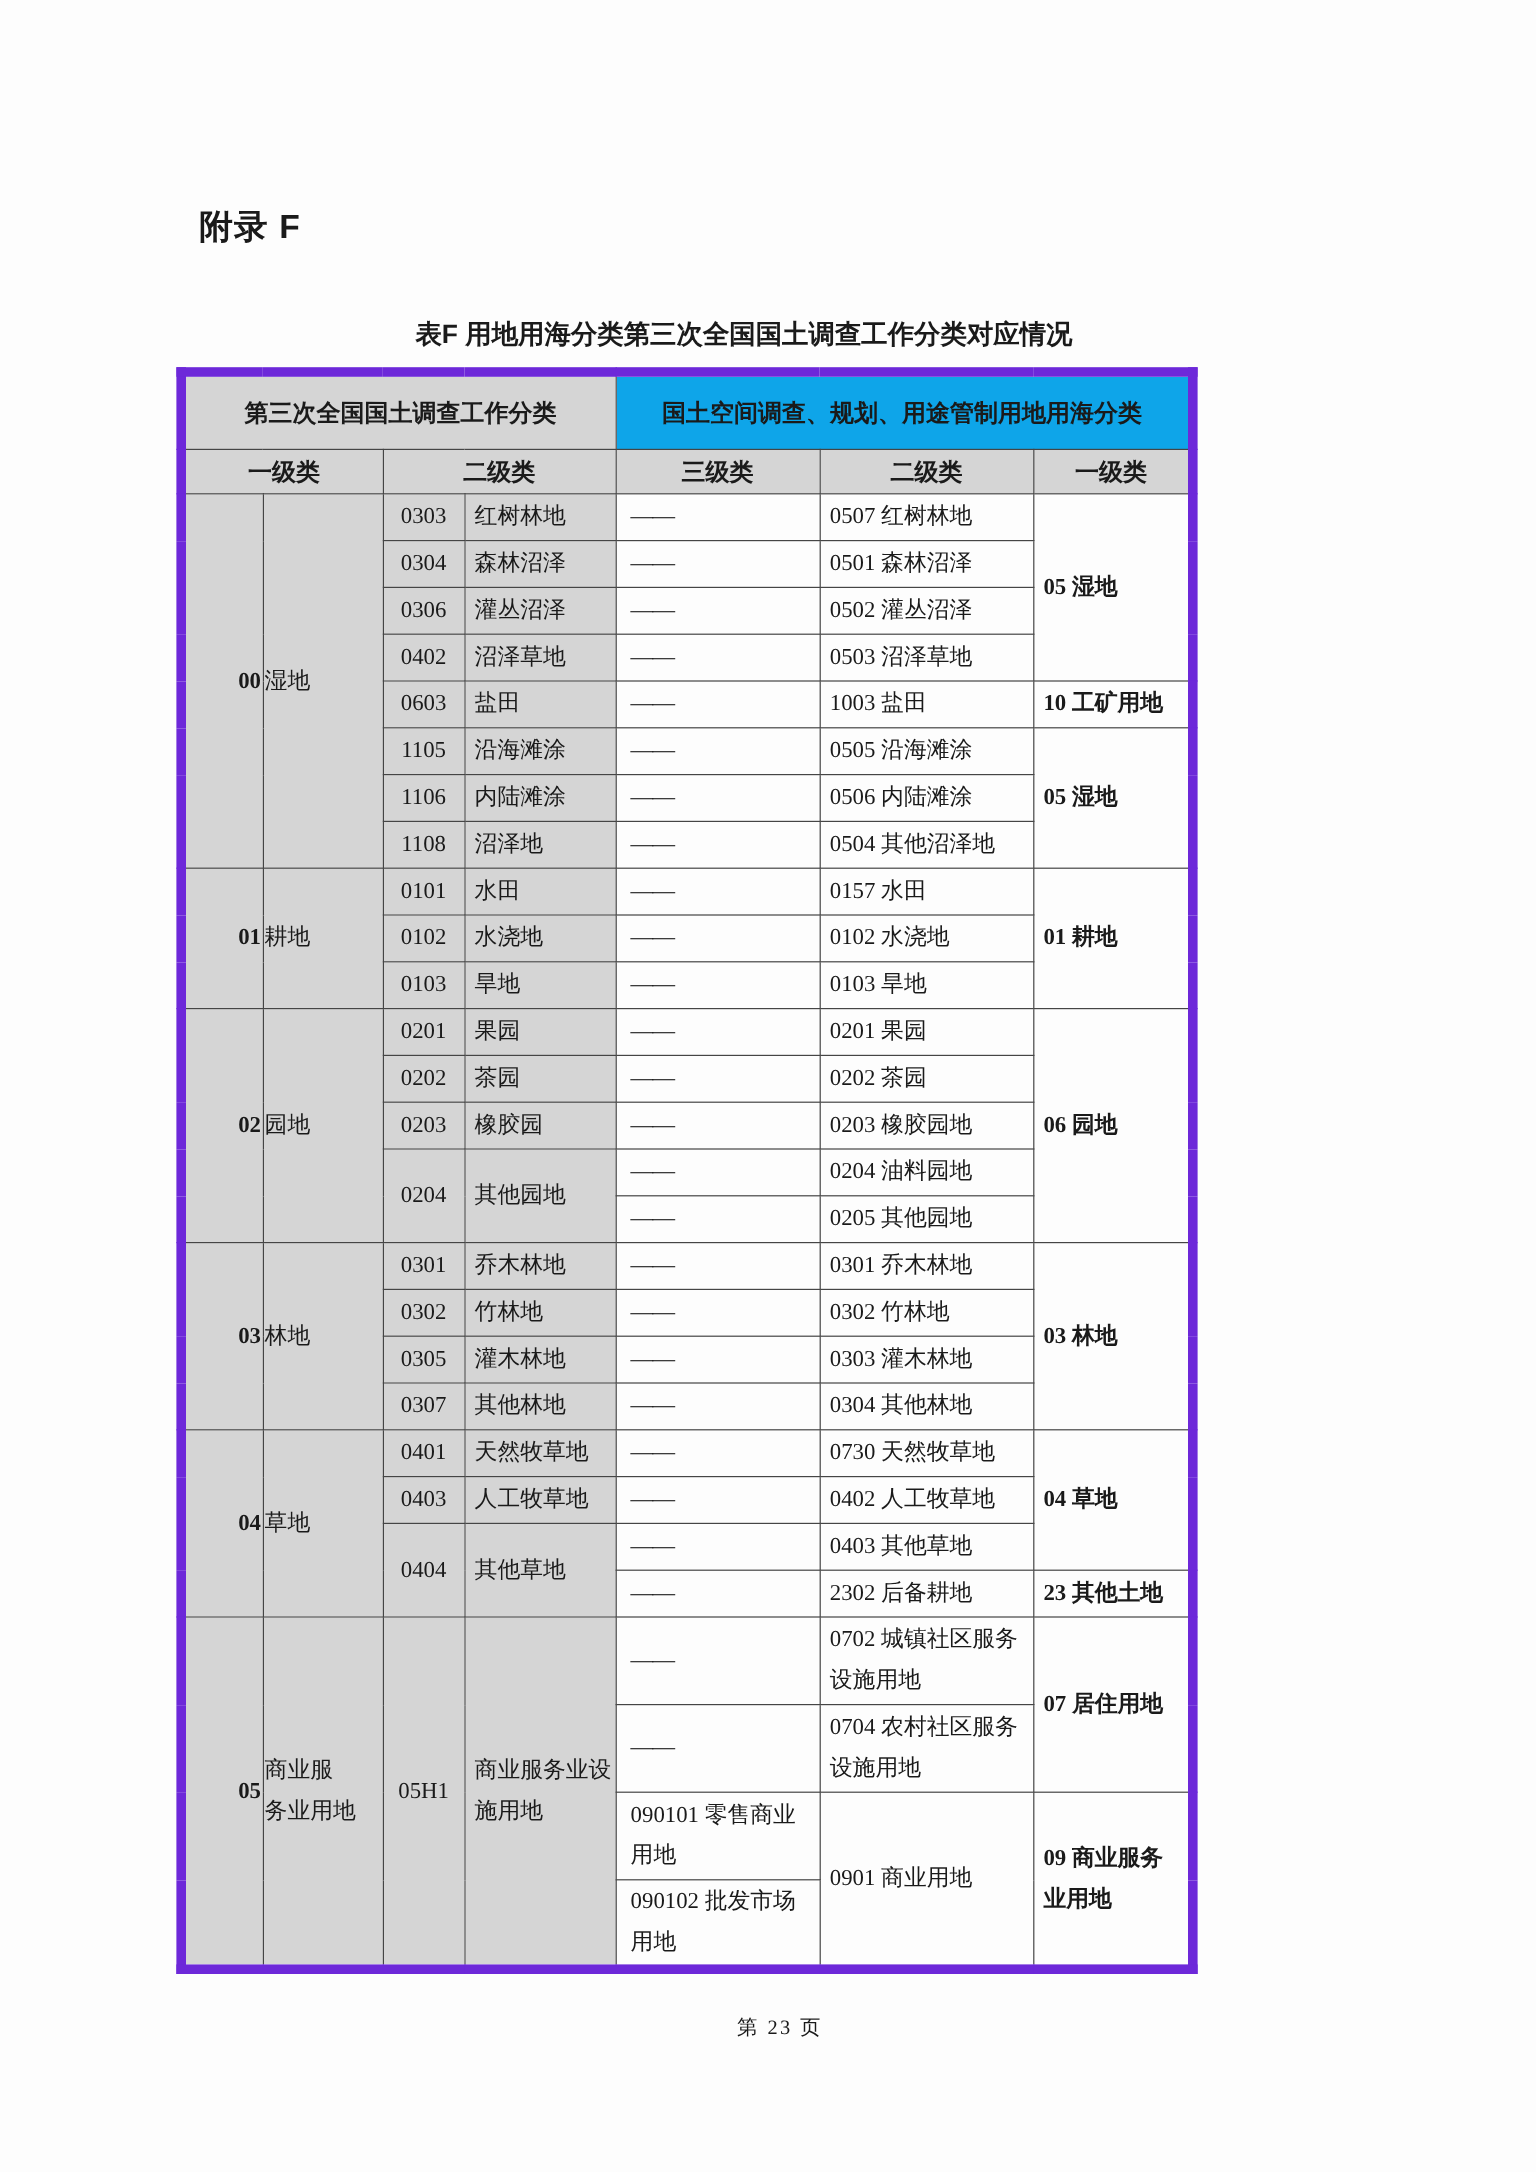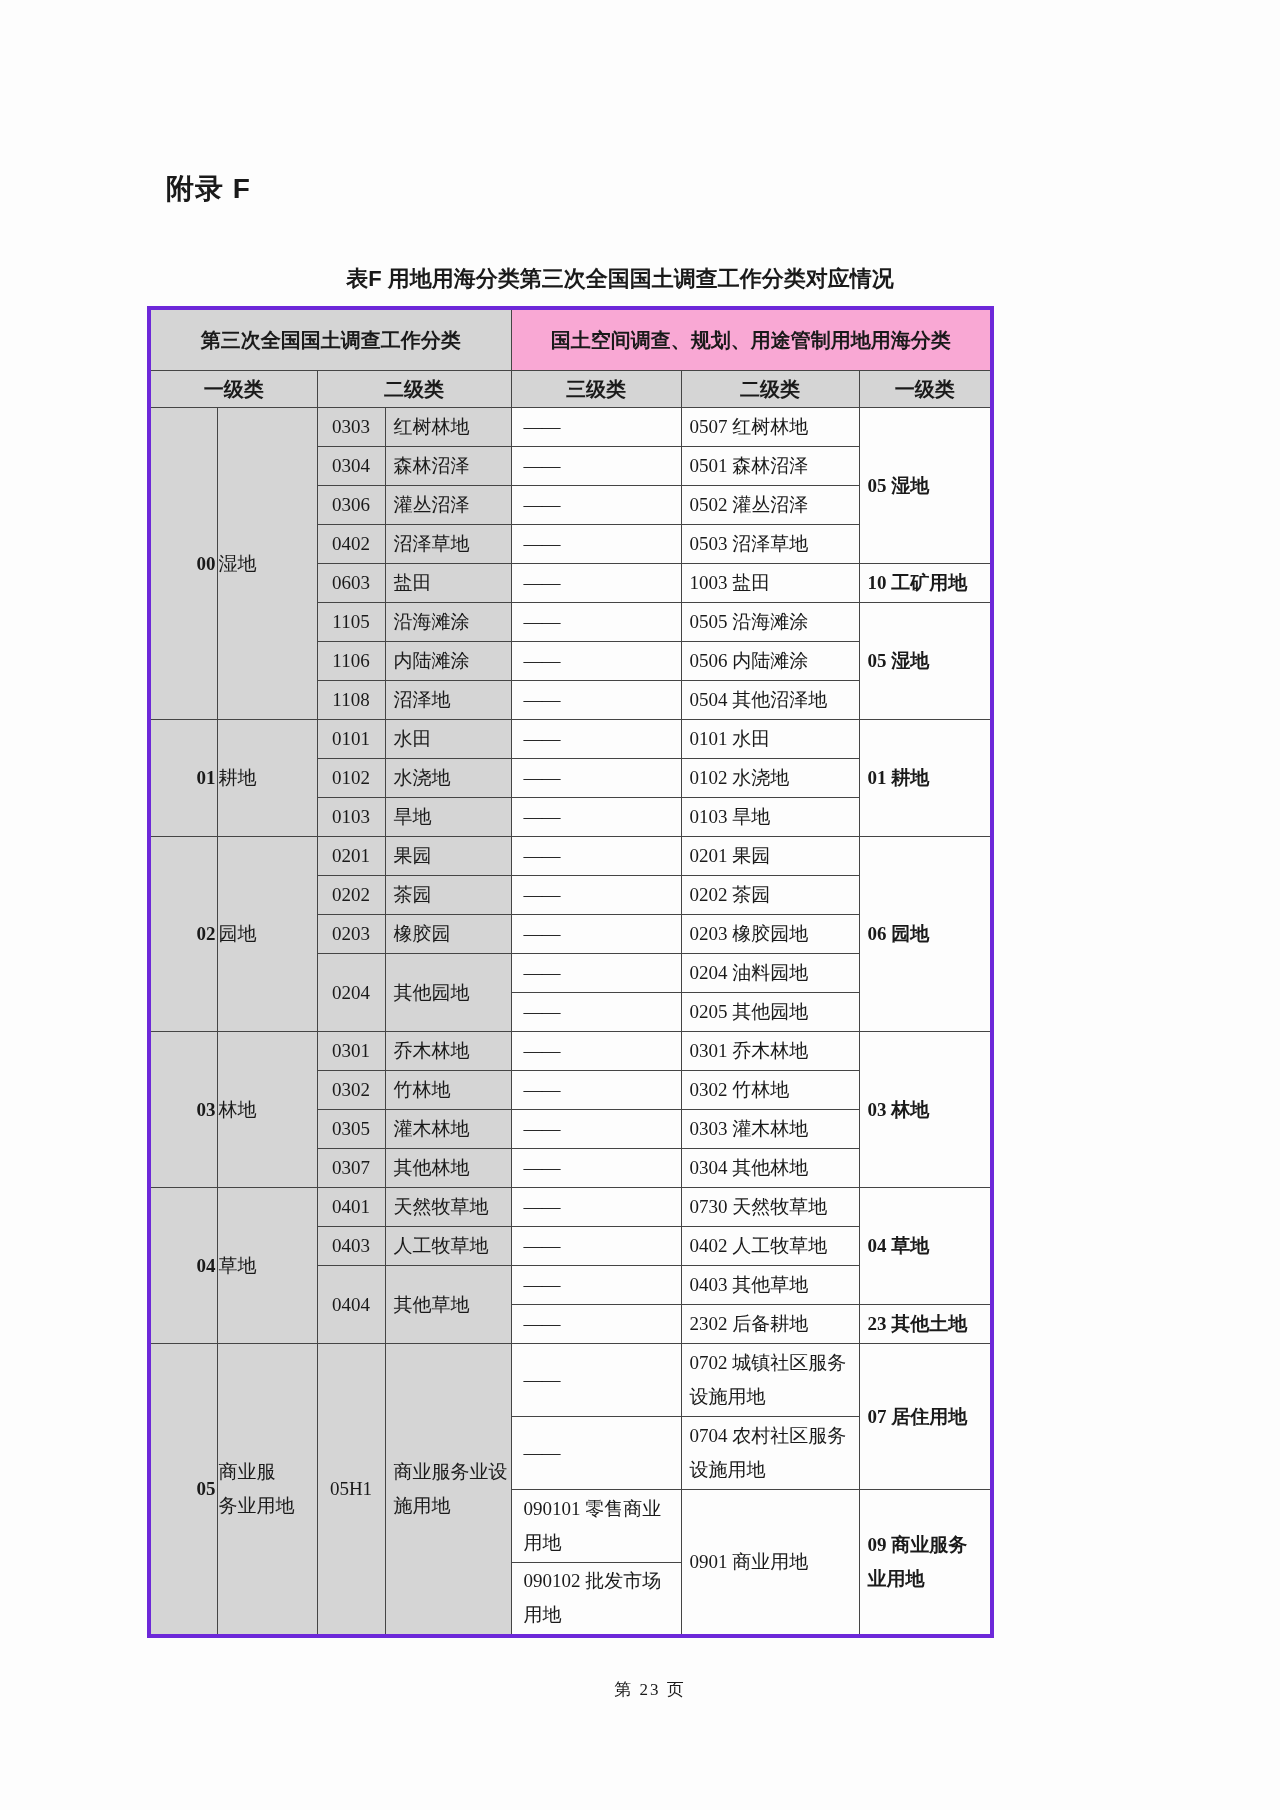--- a/index.html
+++ b/index.html
@@ -15,33 +15,33 @@
   }
   .table-caption{
     position:absolute;left:0;top:264px;width:1240px;
     text-align:center;
     font-family:"Liberation Sans","DejaVu Sans",sans-serif;
     font-weight:bold;font-size:22px;
   }
   table.cls{
     position:absolute;left:147px;top:306px;width:843px;
     border-collapse:collapse;table-layout:fixed;
-    border:4px solid #6d28d9;
+    border:8px solid #6d28d9;
     padding-left:24px;
   }
   table.cls th, table.cls td{
     border:1px solid #454545;
     overflow:hidden;
     vertical-align:middle;
   }
   tr.group-header th{
     height:58px;
     font-family:"Liberation Sans","DejaVu Sans",sans-serif;
     font-weight:bold;font-size:20px;text-align:center;
-    background:#f9a8d4;
+    background:#0ea5e9;
   }
   tr.group-header th.shaded{background:#d5d5d5;}
   tr.sub-header th{
     height:34px;background:#d5d5d5;
     font-family:"Liberation Sans","DejaVu Sans",sans-serif;
     font-weight:bold;font-size:20px;text-align:center;
   }
   tbody tr{height:39px;}
   tbody tr.tall{height:73px;}
   tbody td{
@@ -144,21 +144,21 @@
         <td class="c3">沼泽地</td>
         <td class="c4 dash">——</td>
         <td class="c5">0504 其他沼泽地</td>
       </tr>
       <tr>
         <td class="c0" rowspan="3">01</td>
         <td class="c1" rowspan="3">耕地</td>
         <td class="c2">0101</td>
         <td class="c3">水田</td>
         <td class="c4 dash">——</td>
-        <td class="c5">0101 水田</td>
+        <td class="c5">0157 水田</td>
         <td class="c6" rowspan="3">01 耕地</td>
       </tr>
       <tr>
         <td class="c2">0102</td>
         <td class="c3">水浇地</td>
         <td class="c4 dash">——</td>
         <td class="c5">0102 水浇地</td>
       </tr>
       <tr>
         <td class="c2">0103</td>

